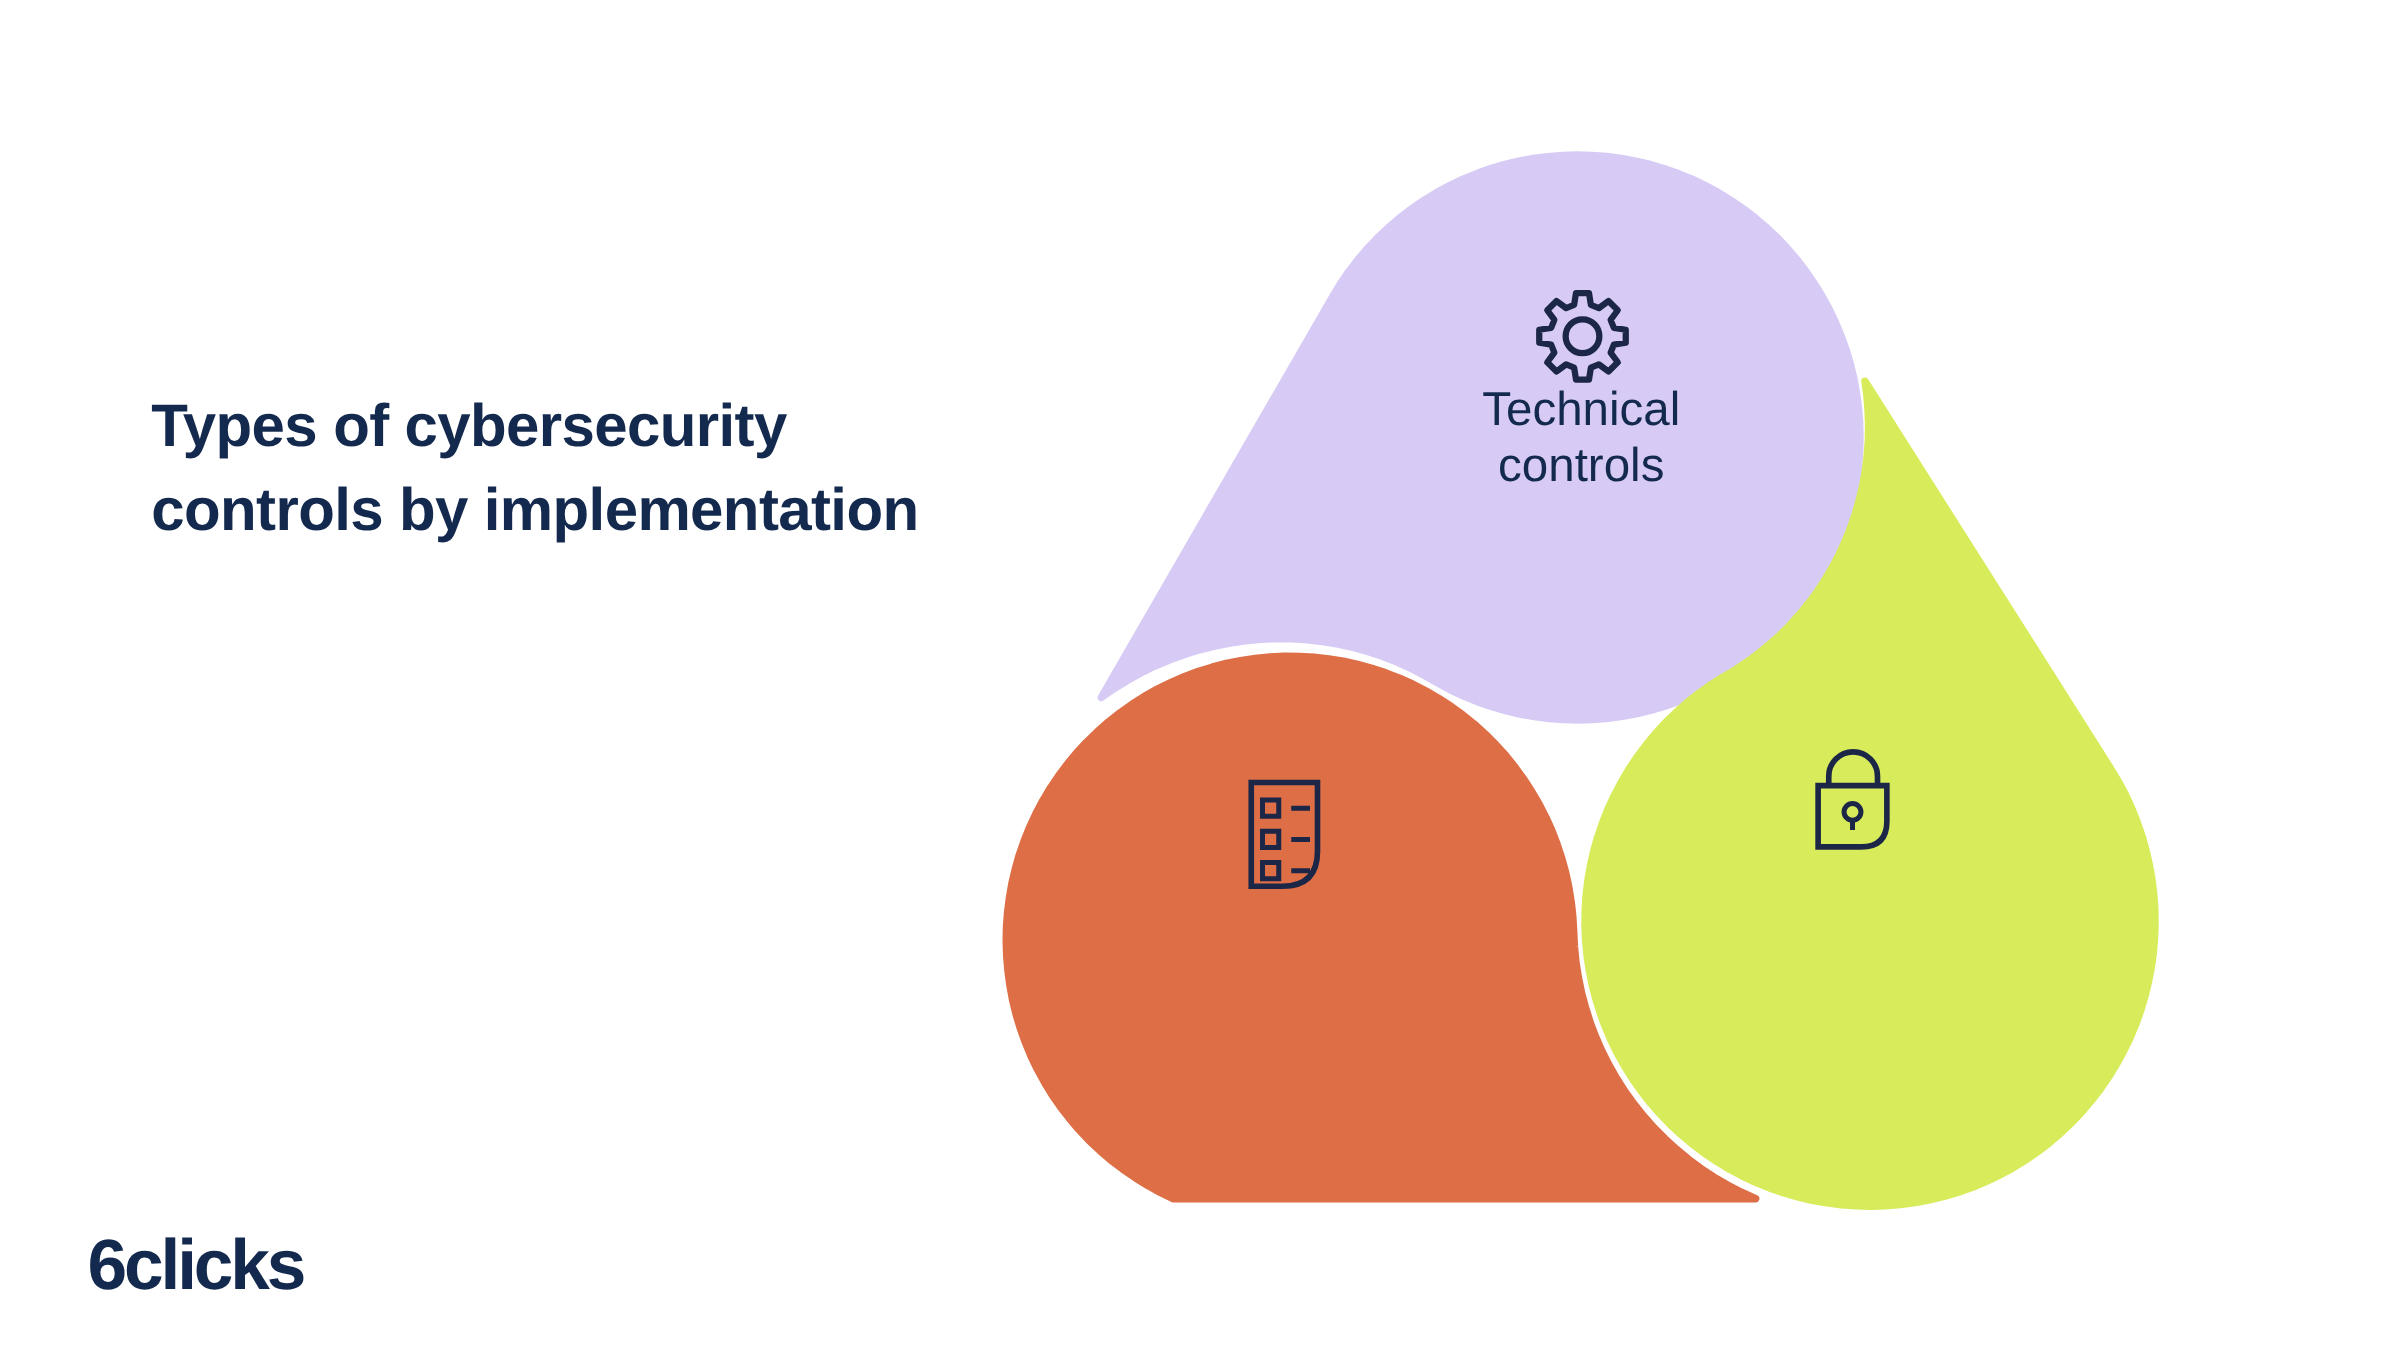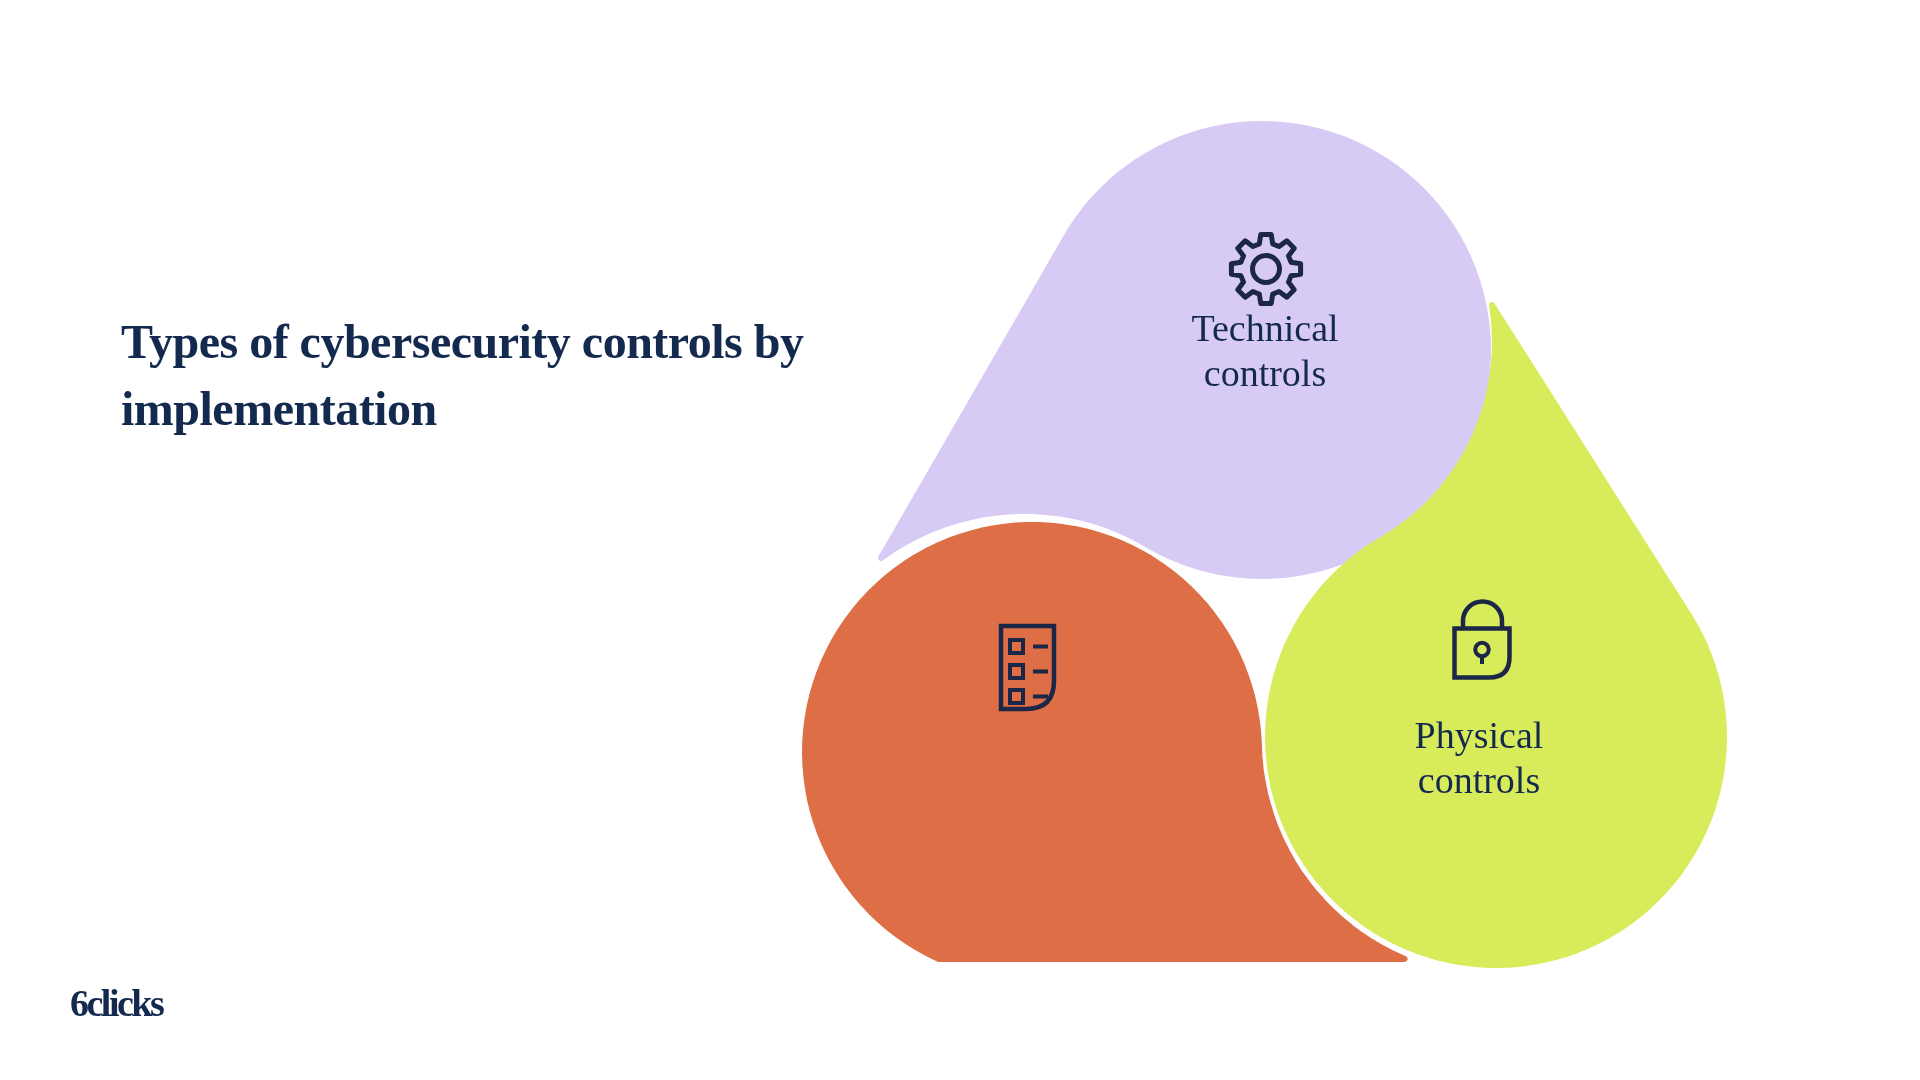--- a/index.html
+++ b/index.html
@@ -1,37 +1,37 @@
 <!DOCTYPE html>
 <html style="--navy: #14294E;"><head>
 <meta charset="utf-8">
 <style>
   html,body{margin:0;padding:0;}
   body{
     width:1920px;height:1080px;position:relative;overflow:hidden;
     background:#ffffff;font-family:"Liberation Sans",sans-serif;
   }
-  .stage{position:absolute;inset:0;width:1920px;height:768px;font-family:Liberation Serif, serif;}
+  .stage{position:absolute;inset:0;width:1920px;height:768px;}
   svg.diagram{position:absolute;left:0;top:0;width:1920px;height:1080px;}
   .page-title{
     position:absolute;left:121px;top:308px;width:700px;
     font-size:48px;line-height:67px;font-weight:700;
     color:var(--navy,#14294E);letter-spacing:-0.5px;
   }
   .blob-label{
     position:absolute;text-align:center;
     font-size:38px;line-height:45px;font-weight:400;
     color:var(--navy,#14294E);
   }
   .blob-label.technical{left:1145px;top:306px;width:240px;}
   .blob-label.administrative{left:880px;top:736px;width:300px;}
   .blob-label.physical{left:1369px;top:713px;width:220px;}
   .logo{
     position:absolute;left:70px;top:984px;
-    font-size:38px;line-height:1;font-weight:700;letter-spacing:-2.5px;
+    font-size:57px;line-height:1;font-weight:700;letter-spacing:-2.5px;
     color:var(--navy,#14294E);
   }
 </style>
 </head>
 <body>
 
 <div class="stage">
 
   <div class="page-title">Types of cybersecurity controls by implementation</div>
 
@@ -56,16 +56,15 @@
 
     <g fill="none" stroke-width="4.5" stroke="#1C2647">
       <path d="M 1463 629 V 621 A 19.5 19.5 0 0 1 1502 621 V 629"></path>
       <path d="M 1454.5 628.5 H 1509.5 V 657 Q 1509.5 677.5 1489 677.5 H 1454.5 Z"></path>
       <circle cx="1482" cy="649.5" r="6.75" stroke-width="4"></circle>
       <path d="M 1482 656.5 V 664 " stroke-width="4"></path>
     </g>
   </svg>
 
   <div class="blob-label technical">Technical controls</div>
-  <div class="blob-label physical">Physical controls</div>
 
   <div class="logo">6clicks</div>
 </div>
 
 </body></html>

